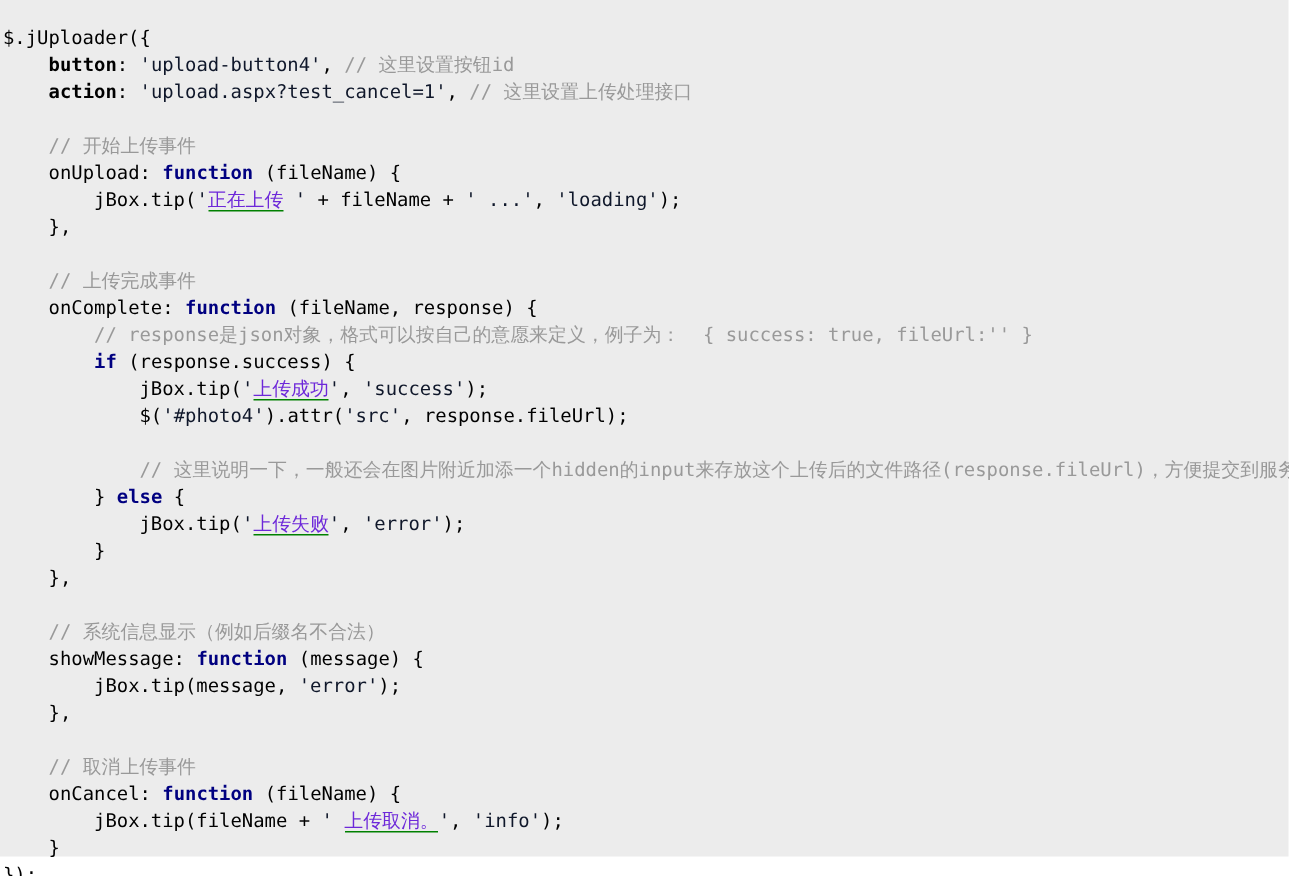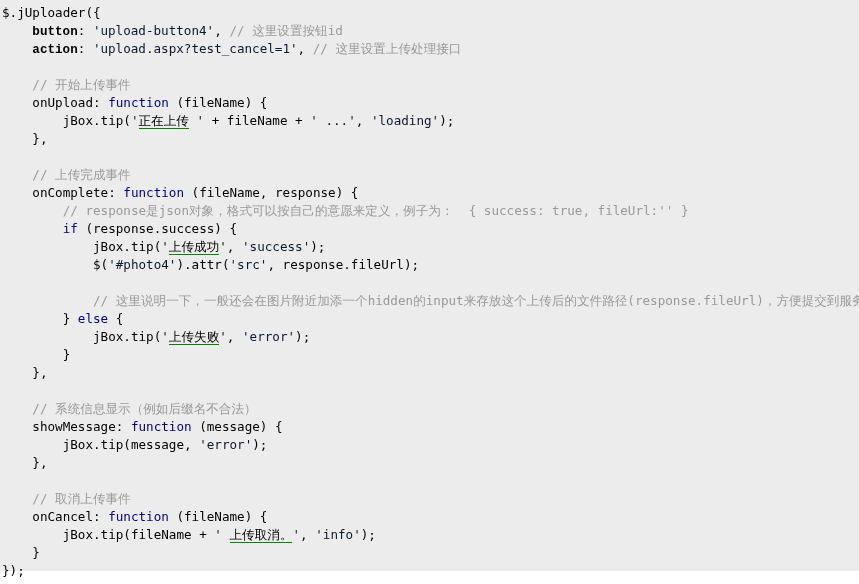--- a/index.html
+++ b/index.html
@@ -14,38 +14,38 @@
     font-family: "DejaVu Sans Mono", "Liberation Mono", monospace;
   }
   #code-block {
     position: absolute;
     left: 0;
     top: 0;
     width: 859px;
     height: 571px;
     background: #ececec;
     box-sizing: border-box;
-    padding: 4px 0 0 0;
+    padding: 16px 0 0 0;
   }
   pre.code {
     margin: 0;
     padding: 0 0 0 2px;
     font-family: "DejaVu Sans Mono", "Liberation Mono", monospace;
     font-size: 12.6px;
     line-height: 18px;
     white-space: pre;
     color: #000000;
     letter-spacing: 0px;
   }
   .ln { display: block; height: 18px; }
   .plain   { color: #000000; }
-  .kw      { color: #000080; font-weight: normal; }
-  .prop    { color: #000000; font-weight: bold; font-family: Liberation Mono, monospace; }
+  .kw      { color: #000080; font-weight: bold; }
+  .prop    { color: #000000; font-weight: bold; }
   .str     { color: #0f172a; }
-  .str-cn  { color: #000000; border-bottom: 1px solid #008000; }
+  .str-cn  { color: #6d28d9; border-bottom: 1px solid #008000; }
   .cm      { color: #999999; }
   
   .cjk { font-family: Liberation Serif, serif; }
 </style>
 </head>
 <body>
 
 <div id="code-block">
   <pre class="code" id="code-listing"><span class="ln"><span class="plain">$.jUploader({</span></span><span class="ln"><span class="plain">    </span><span class="prop">button</span><span class="plain">: </span><span class="str">'upload-button4'</span><span class="plain">, </span><span class="cm">// </span><span class="cm cjk">这里设置按钮</span><span class="cm">id</span></span><span class="ln"><span class="plain">    </span><span class="prop">action</span><span class="plain">: </span><span class="str">'upload.aspx?test_cancel=1'</span><span class="plain">, </span><span class="cm">// </span><span class="cm cjk">这里设置上传处理接口</span></span><span class="ln">&nbsp;</span><span class="ln"><span class="plain">    </span><span class="cm">// </span><span class="cm cjk">开始上传事件</span></span><span class="ln"><span class="plain">    </span><span class="plain">onUpload: </span><span class="kw">function</span><span class="plain"> (fileName) {</span></span><span class="ln"><span class="plain">        </span><span class="plain">jBox.tip(</span><span class="str">'</span><span class="str-cn cjk">正在上传</span><span class="str"> '</span><span class="plain"> + fileName + </span><span class="str">' ...'</span><span class="plain">, </span><span class="str">'loading'</span><span class="plain">);</span></span><span class="ln"><span class="plain">    </span><span class="plain">},</span></span><span class="ln">&nbsp;</span><span class="ln"><span class="plain">    </span><span class="cm">// </span><span class="cm cjk">上传完成事件</span></span><span class="ln"><span class="plain">    </span><span class="plain">onComplete: </span><span class="kw">function</span><span class="plain"> (fileName, response) {</span></span><span class="ln"><span class="plain">        </span><span class="cm">// response</span><span class="cm cjk">是</span><span class="cm">json</span><span class="cm cjk">对象，格式可以按自己的意愿来定义，例子为：</span><span class="cm">  { success: true, fileUrl:'' }</span></span><span class="ln"><span class="plain">        </span><span class="kw">if</span><span class="plain"> (response.success) {</span></span><span class="ln"><span class="plain">            </span><span class="plain">jBox.tip(</span><span class="str">'</span><span class="str-cn cjk">上传成功</span><span class="str">'</span><span class="plain">, </span><span class="str">'success'</span><span class="plain">);</span></span><span class="ln"><span class="plain">            </span><span class="plain">$(</span><span class="str">'#photo4'</span><span class="plain">).attr(</span><span class="str">'src'</span><span class="plain">, response.fileUrl);</span></span><span class="ln">&nbsp;</span><span class="ln"><span class="plain">            </span><span class="cm">// </span><span class="cm cjk">这里说明一下，一般还会在图片附近加添一个</span><span class="cm">hidden</span><span class="cm cjk">的</span><span class="cm">input</span><span class="cm cjk">来存放这个上传后的文件路径</span><span class="cm">(response.fileUrl)</span><span class="cm cjk">，方便提交到服务器保存</span></span><span class="ln"><span class="plain">        </span><span class="plain">} </span><span class="kw">else</span><span class="plain"> {</span></span><span class="ln"><span class="plain">            </span><span class="plain">jBox.tip(</span><span class="str">'</span><span class="str-cn cjk">上传失败</span><span class="str">'</span><span class="plain">, </span><span class="str">'error'</span><span class="plain">);</span></span><span class="ln"><span class="plain">        </span><span class="plain">}</span></span><span class="ln"><span class="plain">    </span><span class="plain">},</span></span><span class="ln">&nbsp;</span><span class="ln"><span class="plain">    </span><span class="cm">// </span><span class="cm cjk">系统信息显示（例如后缀名不合法）</span></span><span class="ln"><span class="plain">    </span><span class="plain">showMessage: </span><span class="kw">function</span><span class="plain"> (message) {</span></span><span class="ln"><span class="plain">        </span><span class="plain">jBox.tip(message, </span><span class="str">'error'</span><span class="plain">);</span></span><span class="ln"><span class="plain">    </span><span class="plain">},</span></span><span class="ln">&nbsp;</span><span class="ln"><span class="plain">    </span><span class="cm">// </span><span class="cm cjk">取消上传事件</span></span><span class="ln"><span class="plain">    </span><span class="plain">onCancel: </span><span class="kw">function</span><span class="plain"> (fileName) {</span></span><span class="ln"><span class="plain">        </span><span class="plain">jBox.tip(fileName + </span><span class="str">' </span><span class="str-cn cjk">上传取消。</span><span class="str">'</span><span class="plain">, </span><span class="str">'info'</span><span class="plain">);</span></span><span class="ln"><span class="plain">    </span><span class="plain">}</span></span><span class="ln"><span class="plain">});</span></span></pre>
 </div>

